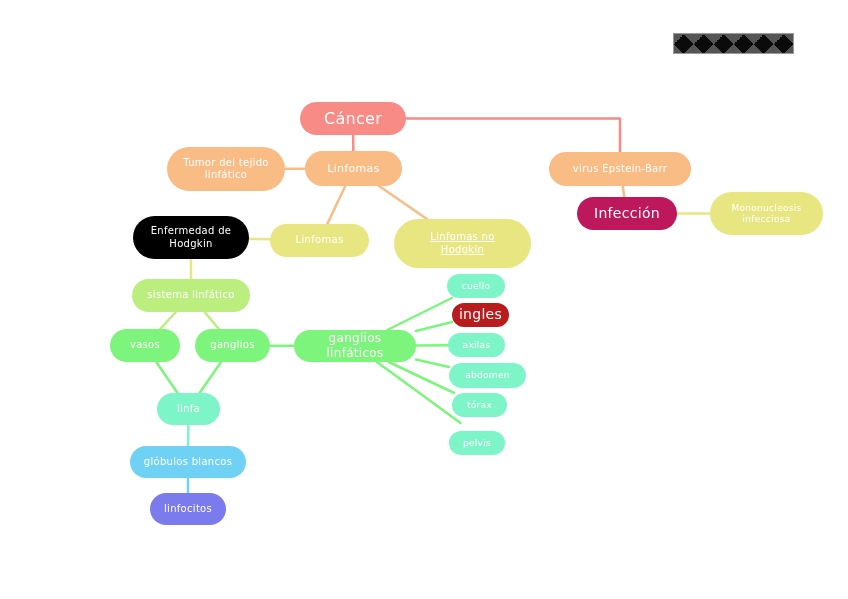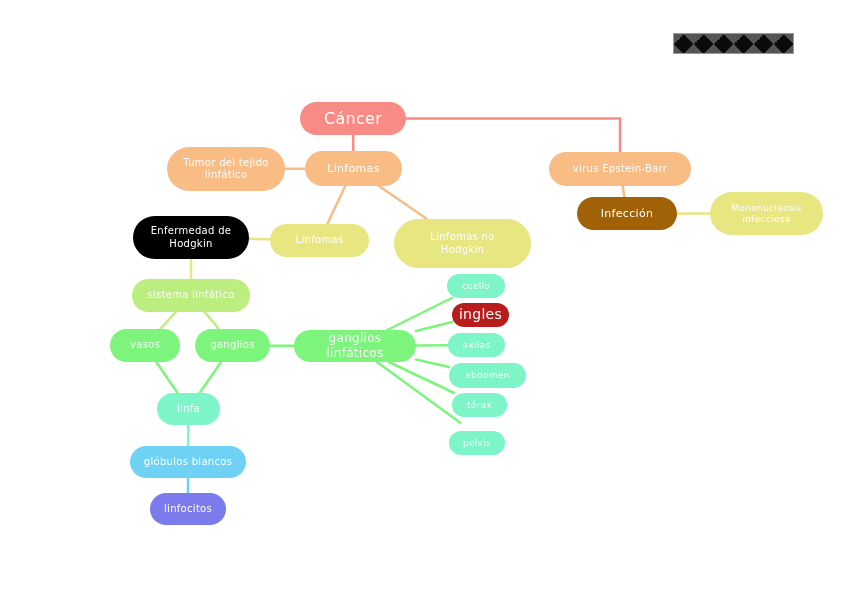--- a/index.html
+++ b/index.html
@@ -82,27 +82,27 @@
       <line x1="285" y1="168.7686274509804" x2="305" y2="168.69019607843137" stroke="#F9BC85" stroke-width="2.5" stroke-linecap="round" stroke-linejoin="round"></line>
       <line x1="353.165" y1="135" x2="353.325" y2="151" stroke="#F98B87" stroke-width="2.5" stroke-linecap="round" stroke-linejoin="round"></line>
       <polyline points="406,118.5 620,118.5 620,152" fill="none" stroke="#F98B87" stroke-width="2.5" stroke-linecap="round" stroke-linejoin="round"></polyline>
     </svg>
   <div id="nodes-layer">
       <div class="node" style="left: 300px; top: 102px; width: 106px; height: 33px; background: rgb(249, 139, 135); font-size: 16px;"><span>Cáncer</span></div>
       <div class="node" style="left: 167px; top: 147px; width: 118px; height: 44px; background: rgb(249, 188, 133); font-size: 10px;"><span>Tumor del tejido
 linfático</span></div>
       <div class="node" style="left: 305px; top: 151px; width: 97px; height: 35px; background: rgb(249, 188, 133); font-size: 11px;"><span>Linfomas</span></div>
       <div class="node" style="left: 549px; top: 152px; width: 142px; height: 34px; background: rgb(249, 188, 133); font-size: 10px;"><span>virus Epstein-Barr</span></div>
-      <div class="node" style="left: 577px; top: 197px; width: 100px; height: 33px; background: #a16207; font-size: 11px;"><span>Infección</span></div>
+      <div class="node" style="left: 577px; top: 197px; width: 100px; height: 33px; background: #be185d; font-size: 14px;"><span>Infección</span></div>
       <div class="node" style="left: 710px; top: 192px; width: 113px; height: 43px; background: rgb(232, 230, 128); font-size: 9px;"><span>Mononucleosis
 infecciosa</span></div>
       <div class="node" style="left: 133px; top: 216px; width: 116px; height: 43px; background: #000000; font-size: 10px;"><span>Enfermedad de
 Hodgkin</span></div>
       <div class="node" style="left: 270px; top: 224px; width: 99px; height: 33px; background: rgb(232, 230, 128); font-size: 10px;"><span>Linfomas</span></div>
-      <div class="node" style="left: 394px; top: 219px; width: 137px; height: 49px; background: rgb(232, 230, 128); font-size: 10px;"><span>Linfomas no
+      <div class="node" style="left: 394px; top: 219px; width: 137px; height: 49px; background: rgb(232, 230, 128); font-size: 10px; text-decoration: underline;"><span>Linfomas no
 Hodgkin</span></div>
       <div class="node" style="left: 132px; top: 279px; width: 118px; height: 33px; background: rgb(187, 238, 126); font-size: 10px;"><span>sistema linfático</span></div>
       <div class="node" style="left: 110px; top: 329px; width: 70px; height: 33px; background: rgb(125, 245, 125); font-size: 10px;"><span>vasos</span></div>
       <div class="node" style="left: 195px; top: 329px; width: 75px; height: 33px; background: rgb(125, 245, 125); font-size: 10px;"><span>ganglios</span></div>
       <div class="node" style="left: 294px; top: 330px; width: 122px; height: 32px; background: rgb(125, 245, 125); font-size: 12px; justify-content: flex-end;"><span>ganglios linfáticos</span></div>
       <div class="node" style="left: 447px; top: 274px; width: 58px; height: 24px; background: rgb(125, 245, 200); font-size: 9px;"><span>cuello</span></div>
       <div class="node" style="left: 452px; top: 303px; width: 57px; height: 24px; background: #b91c1c; font-size: 14px;"><span>ingles</span></div>
       <div class="node" style="left: 448px; top: 333px; width: 57px; height: 24px; background: rgb(125, 245, 200); font-size: 9px;"><span>axilas</span></div>
       <div class="node" style="left: 449px; top: 363px; width: 77px; height: 25px; background: rgb(125, 245, 200); font-size: 9px;"><span>abdomen</span></div>
       <div class="node" style="left: 452px; top: 393px; width: 55px; height: 24px; background: rgb(125, 245, 200); font-size: 9px;"><span>tórax</span></div>

